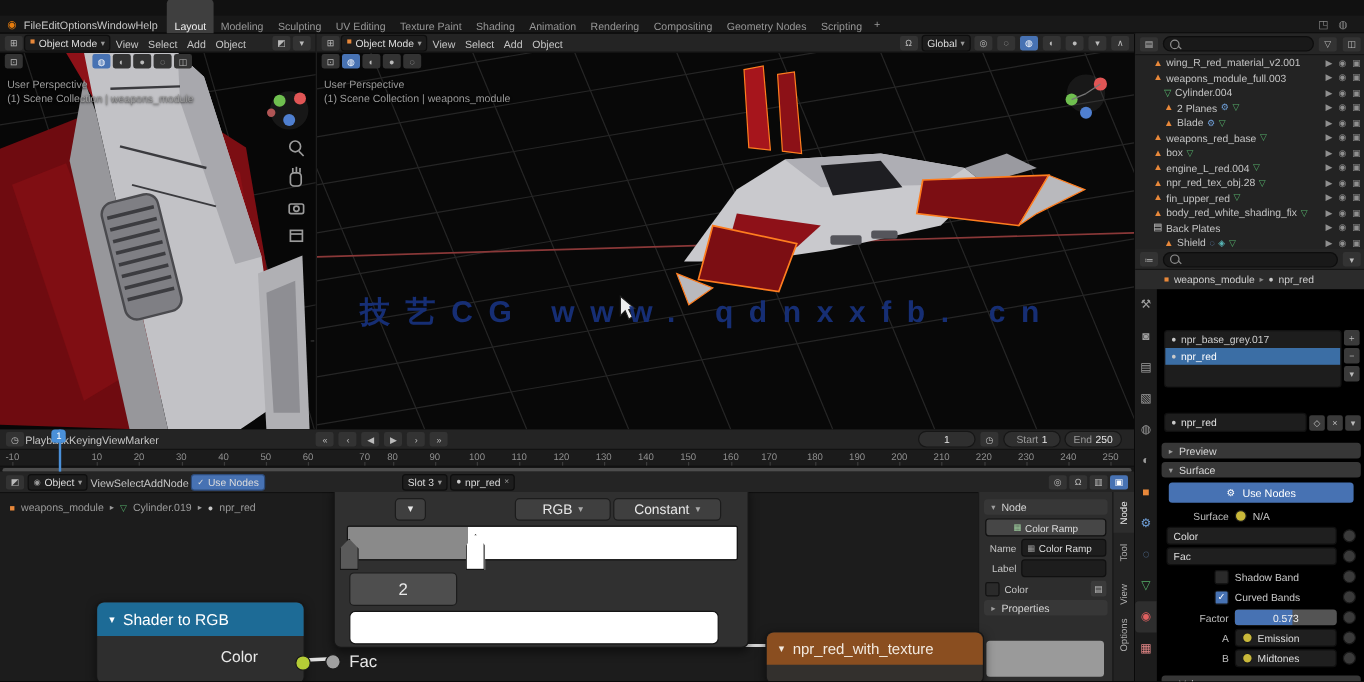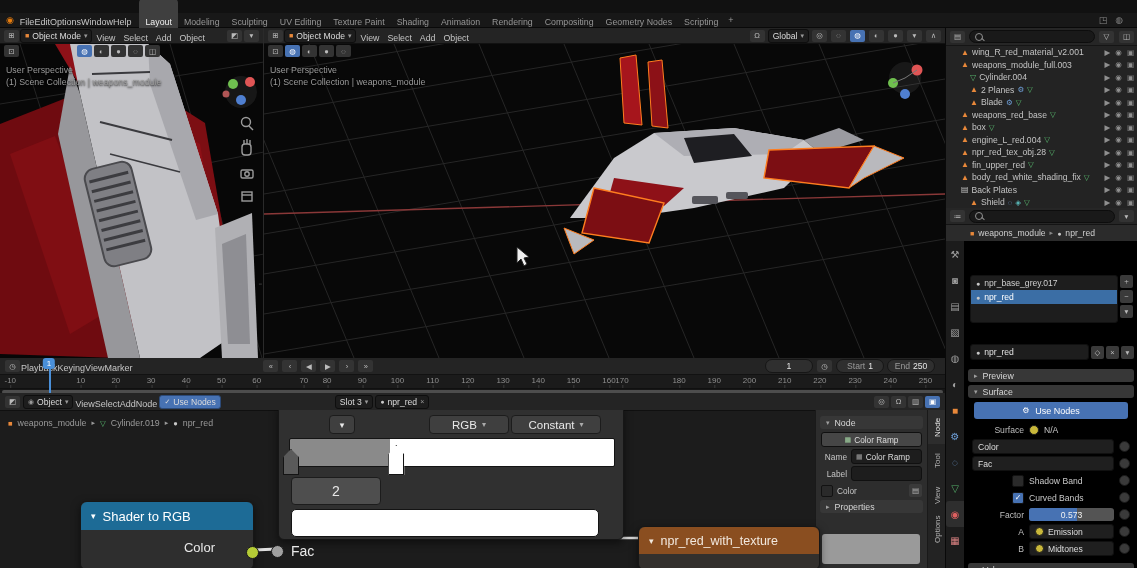--- a/index.html
+++ b/index.html
@@ -330,20 +330,21 @@
         <span class="iconbtn">⊡</span>
         <span class="iconbtn active">◍</span>
         <span class="iconbtn">◐</span>
         <span class="iconbtn">●</span>
         <span class="iconbtn">◌</span>
       </div>
       <div class="vp-info">
         <div>User Perspective</div>
         <div>(1) Scene Collection | weapons_module</div>
       </div>
+      <div class="watermark">技艺CG  www. qdnxxfb. cn</div>
     </div>
 
     <div class="timeline">
       <div class="tl-head">
         <span class="iconbtn">◷</span>
         <span class="menus"><span>Playback</span><span>Keying</span><span>View</span><span>Marker</span></span>
         <span class="tl-play" id="tl-play">
             <span class="iconbtn">«</span>
             <span class="iconbtn">‹</span>
             <span class="iconbtn">◀</span>
@@ -377,21 +378,21 @@
           <span class="tick" style="left: 291.88px; margin-left: 12px;">70</span>
           <span class="tick" style="left: 327.08px;">80</span>
           <span class="tick" style="left: 362.28px;">90</span>
           <span class="tick" style="left: 397.48px;">100</span>
           <span class="tick" style="left: 432.68px;">110</span>
           <span class="tick" style="left: 467.88px;">120</span>
           <span class="tick" style="left: 503.08px;">130</span>
           <span class="tick" style="left: 538.28px;">140</span>
           <span class="tick" style="left: 573.48px;">150</span>
           <span class="tick" style="left: 609px;">160</span>
-          <span class="tick" style="left: 622px;">170</span>
+          <span class="tick" style="left: 641px;">170</span>
           <span class="tick" style="left: 679.08px;">180</span>
           <span class="tick" style="left: 714.28px;">190</span>
           <span class="tick" style="left: 749.48px;">200</span>
           <span class="tick" style="left: 784.68px;">210</span>
           <span class="tick" style="left: 819.88px;">220</span>
           <span class="tick" style="left: 855.08px;">230</span>
           <span class="tick" style="left: 890.28px;">240</span>
           <span class="tick" style="left: 925.48px;">250</span>
         </div>
       <div class="tl-scroll">

